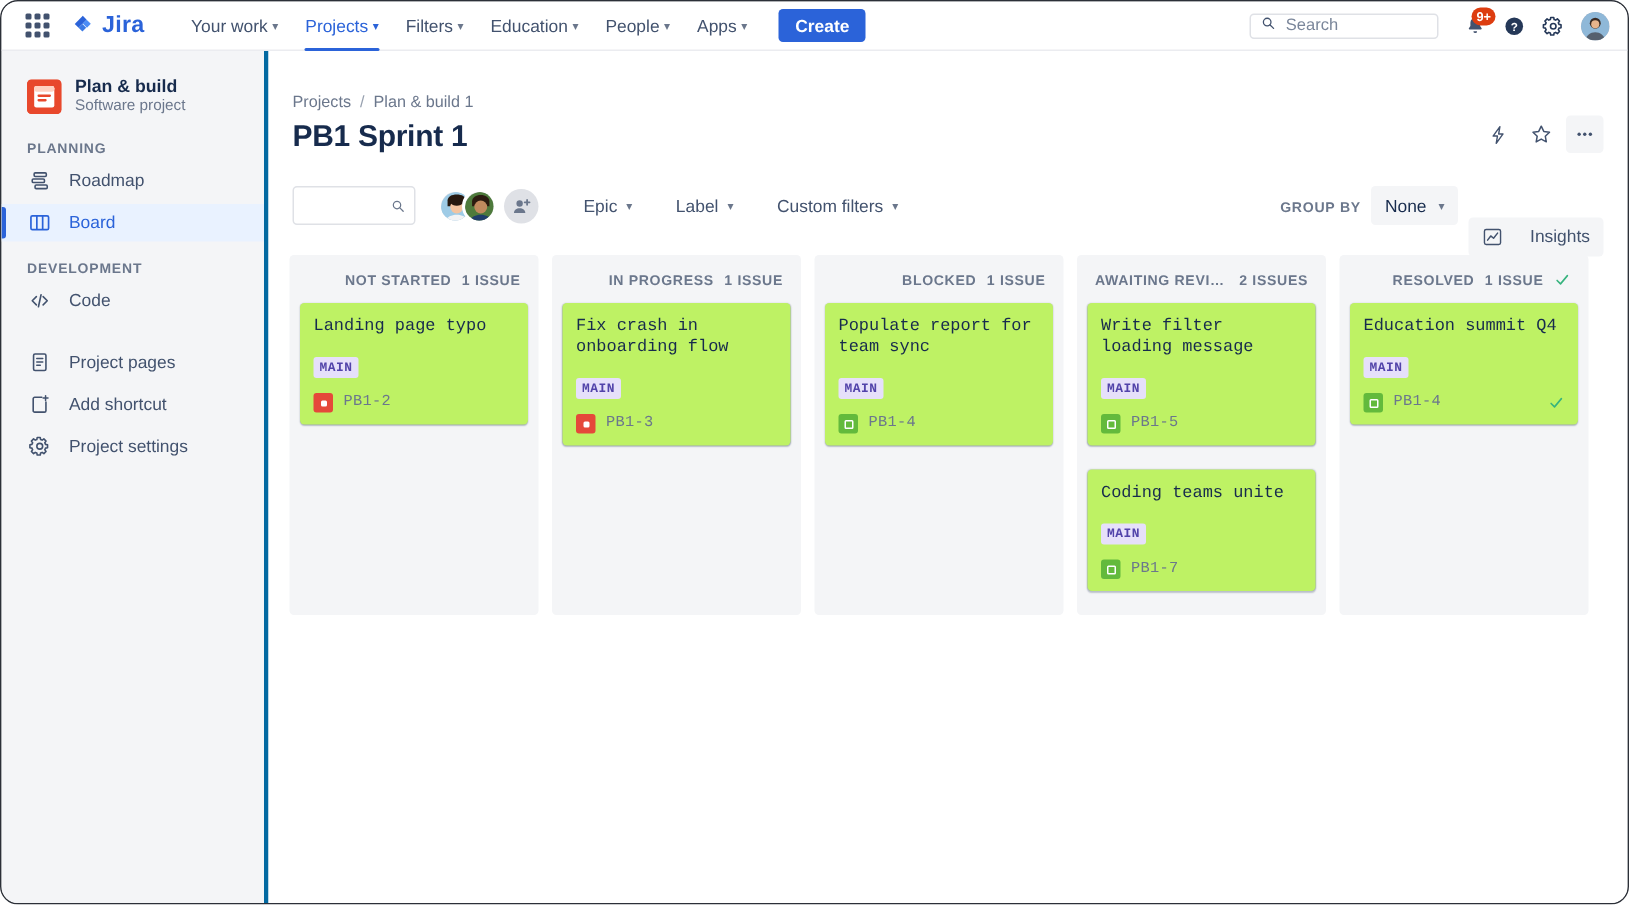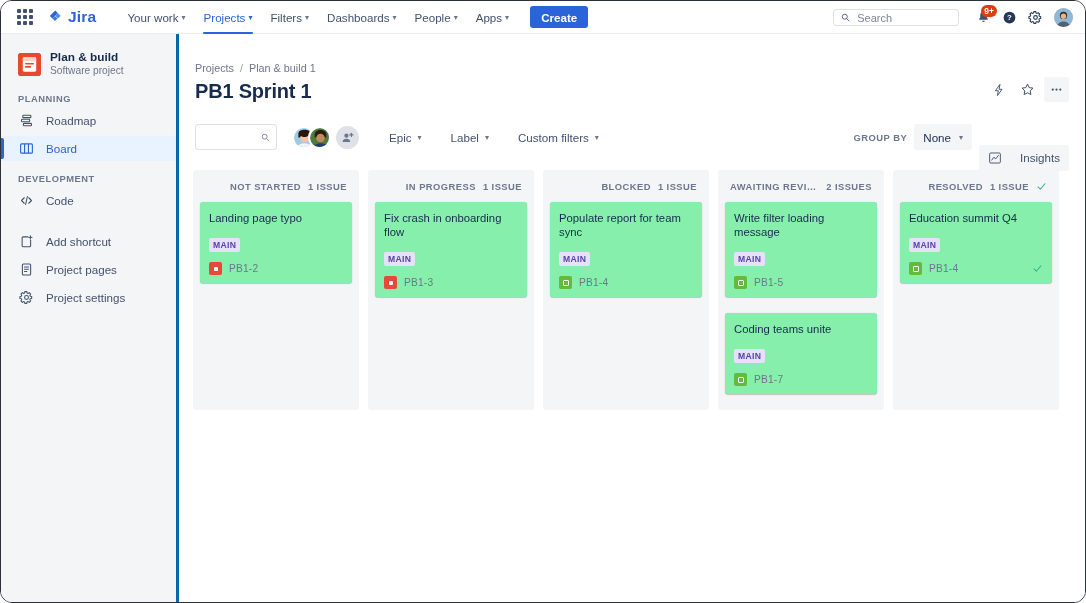--- a/index.html
+++ b/index.html
@@ -69,21 +69,21 @@
     display:flex; align-items:center;
   }
   .topnav-right {
     position: absolute; right: 12px; top: 0; height: 33px;
     display: flex; align-items: center; gap: 2px;
   }
   .searchbox {
     width: 126px; height: 17px;
     border: 1px solid #dfe1e6; border-radius: 3px;
     background: #fff;
-    display: flex; align-items: center; gap: 5px;
+    display: flex; align-items: flex-start; gap: 5px;
     padding: 0 7px; box-sizing: border-box;
     margin-right: 10px;
     cursor: text;
   }
   .searchbox input {
     border: none; outline: none; background: transparent;
     font-size: 11px; color: #42526e; width: 100%;
     font-family: "Liberation Sans", sans-serif;
   }
   .searchbox input::placeholder { color: #7a869a; }
@@ -255,25 +255,26 @@
     display: flex; align-items: center; gap: 7px;
     padding: 4px 5px 10px 5px;
     font-size: 9.4px; font-weight: 700; color: #6b778c;
     letter-spacing: .45px;
     text-transform: uppercase;
     white-space: nowrap;
     justify-content: flex-end;
   }
   .col-name { overflow: hidden; text-overflow: ellipsis; max-width: 104px; }
   .card {
-    background: #86efac; border-radius: 3px;
+    background: #bef264; border-radius: 3px;
     box-shadow: 0 1px 1px rgba(9,30,66,0.22), 0 0 1px rgba(9,30,66,0.2);
     padding: 9px 9px 8px;
     margin-bottom: 7px;
     cursor: pointer;
+    font-family: Liberation Mono, monospace;
   }
   .card-title {
     font-size: 11.3px; color: #172b4d; line-height: 14px;
     margin-bottom: 9px;
   }
   .epic-tag {
     display: inline-block;
     background: #e6e0fa; color: #5243aa;
     font-size: 8.6px; font-weight: 700; letter-spacing: .35px;
     padding: 2px 4px; border-radius: 2px;
@@ -327,21 +328,21 @@
       </div>
       <div class="nav-item active">
         <span>Projects</span>
         <span class="caret">▾</span>
       </div>
       <div class="nav-item">
         <span>Filters</span>
         <span class="caret">▾</span>
       </div>
       <div class="nav-item">
-        <span>Dashboards</span>
+        <span>Education</span>
         <span class="caret">▾</span>
       </div>
       <div class="nav-item">
         <span>People</span>
         <span class="caret">▾</span>
       </div>
       <div class="nav-item">
         <span>Apps</span>
         <span class="caret">▾</span>
       </div>
@@ -438,38 +439,38 @@
         </svg>
       </span>
       <span>Code</span>
     </div>
 
     <div style="height:13px"></div>
 
     <div class="nav-row">
       <span class="ico">
         <svg width="15" height="15" viewBox="0 0 24 24">
-          <path d="M18.6 9.6v9.2a1.6 1.6 0 0 1-1.6 1.6H6.6a1.6 1.6 0 0 1-1.6-1.6V6.2a1.6 1.6 0 0 1 1.6-1.6h7.6" fill="none" stroke="#42526e" stroke-width="1.7" stroke-linecap="round"></path>
-          <line x1="18.2" y1="2.8" x2="18.2" y2="8" stroke="#42526e" stroke-width="1.6" stroke-linecap="round"></line>
-          <line x1="15.6" y1="5.4" x2="20.8" y2="5.4" stroke="#42526e" stroke-width="1.6" stroke-linecap="round"></line>
-        </svg>
-      </span>
-      <span>Add shortcut</span>
-    </div>
-
-    <div class="nav-row">
-      <span class="ico">
-        <svg width="15" height="15" viewBox="0 0 24 24">
           <rect x="5.4" y="3.2" width="13.2" height="17.6" rx="1.6" fill="none" stroke="#42526e" stroke-width="1.7"></rect>
           <line x1="8.8" y1="8" x2="15.2" y2="8" stroke="#42526e" stroke-width="1.6" stroke-linecap="round"></line>
           <line x1="8.8" y1="11.6" x2="15.2" y2="11.6" stroke="#42526e" stroke-width="1.6" stroke-linecap="round"></line>
           <line x1="8.8" y1="15.2" x2="12.6" y2="15.2" stroke="#42526e" stroke-width="1.6" stroke-linecap="round"></line>
         </svg>
       </span>
       <span>Project pages</span>
+    </div>
+
+    <div class="nav-row">
+      <span class="ico">
+        <svg width="15" height="15" viewBox="0 0 24 24">
+          <path d="M18.6 9.6v9.2a1.6 1.6 0 0 1-1.6 1.6H6.6a1.6 1.6 0 0 1-1.6-1.6V6.2a1.6 1.6 0 0 1 1.6-1.6h7.6" fill="none" stroke="#42526e" stroke-width="1.7" stroke-linecap="round"></path>
+          <line x1="18.2" y1="2.8" x2="18.2" y2="8" stroke="#42526e" stroke-width="1.6" stroke-linecap="round"></line>
+          <line x1="15.6" y1="5.4" x2="20.8" y2="5.4" stroke="#42526e" stroke-width="1.6" stroke-linecap="round"></line>
+        </svg>
+      </span>
+      <span>Add shortcut</span>
     </div>
 
     <div class="nav-row">
       <span class="ico">
         <svg width="15" height="15" viewBox="0 0 24 24">
           <circle cx="12" cy="12" r="3.1" fill="none" stroke="#42526e" stroke-width="1.7"></circle>
           <path d="M20.3 13.6v-3.2l-2.2-.4a6.6 6.6 0 0 0-.7-1.7l1.3-1.8-2.3-2.3-1.8 1.3a6.6 6.6 0 0 0-1.7-.7l-.4-2.2h-3.2l-.4 2.2c-.6.17-1.16.4-1.7.7L5.4 4.2 3.1 6.5l1.3 1.8c-.3.54-.53 1.1-.7 1.7l-2.2.4v3.2l2.2.4c.17.6.4 1.16.7 1.7l-1.3 1.8 2.3 2.3 1.8-1.3c.54.3 1.1.53 1.7.7l.4 2.2h3.2l.4-2.2c.6-.17 1.16-.4 1.7-.7l1.8 1.3 2.3-2.3-1.3-1.8c.3-.54.53-1.1.7-1.7z" fill="none" stroke="#42526e" stroke-width="1.7" stroke-linejoin="round"></path>
         </svg>
       </span>
       <span>Project settings</span>

